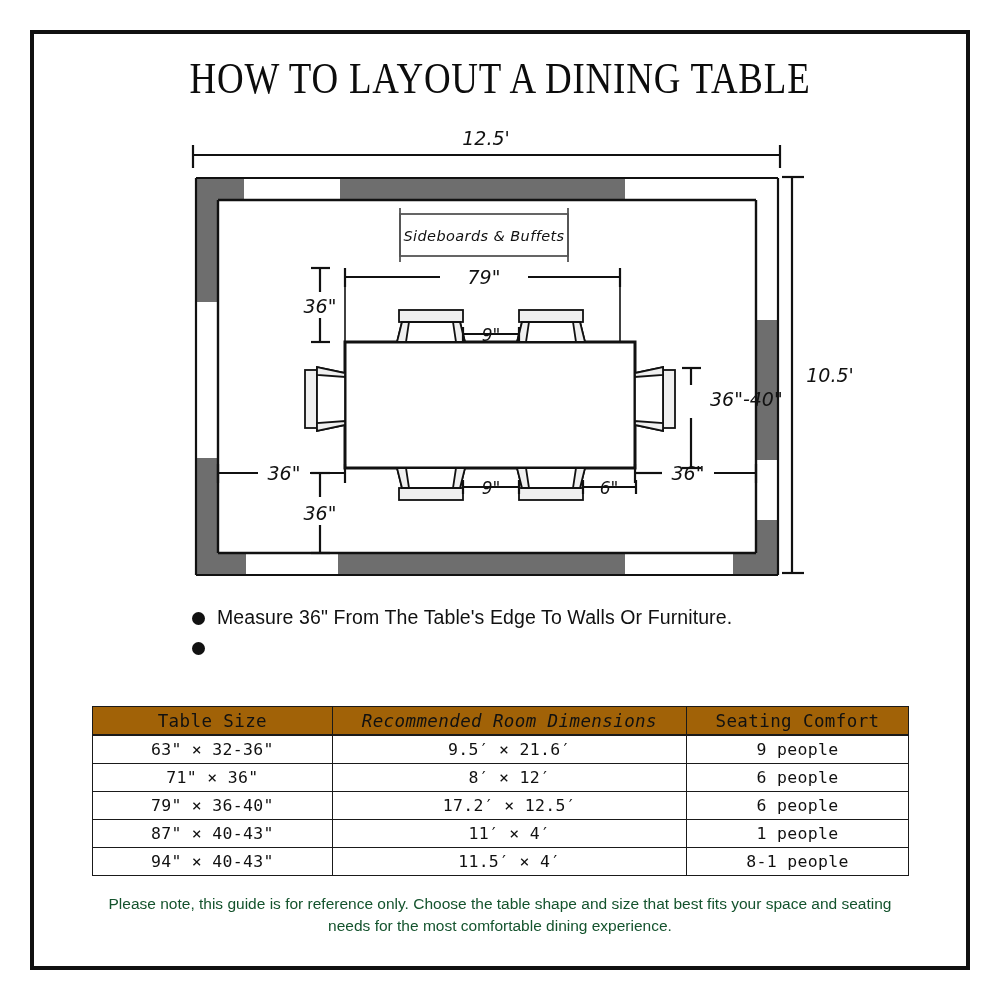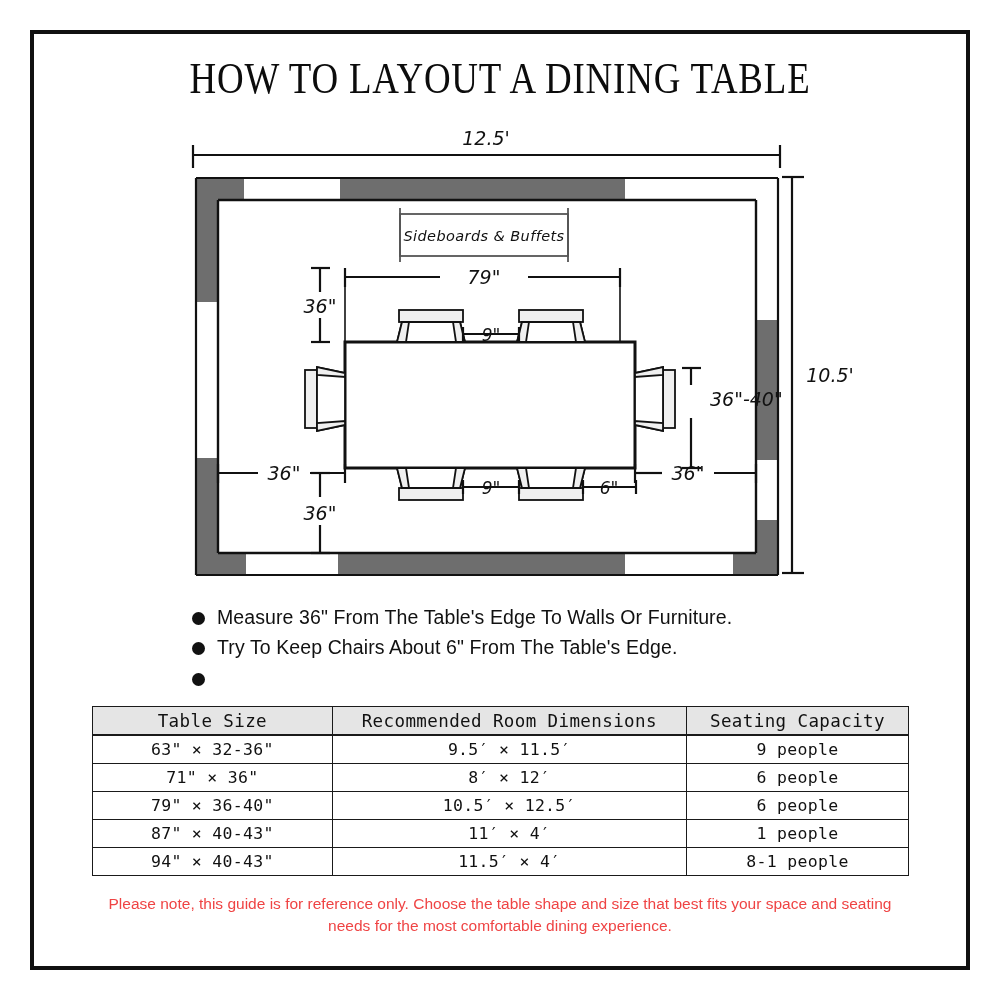--- a/index.html
+++ b/index.html
@@ -31,28 +31,28 @@
   .btext{font-size:19.5px;color:#111;line-height:1.30;white-space:nowrap;
          letter-spacing:.1px;}
 
   
   #sizetable{position:absolute;left:92px;top:706px;width:817px;
              border-collapse:collapse;
              font-family:"DejaVu Sans Mono", monospace;}
   #sizetable th,#sizetable td{
       border:1px solid #1a1a1a;text-align:center;color:#111;
       padding:0;height:27px;font-weight:400;}
-  #sizetable thead th{background:#e5e5e5;font-size:17.5px;
+  #sizetable thead th{background:#a16207;font-size:17.5px;
       border-bottom:2px solid #1a1a1a;letter-spacing:.4px;}
   #sizetable tbody td{font-size:16.5px;background:#fff;letter-spacing:.3px;}
-  .c0{width:240px;} .c1{width:355px;} .c2{width:222px;}
+  .c0{width:240px;} .c1{width:355px;font-style:italic;} .c2{width:222px;}
 
   
   #footer{position:absolute;left:100px;top:893px;width:800px;text-align:center;
-          font-size:15.5px;color:#ef4444;line-height:1.45;}
+          font-size:15.5px;color:#14532d;line-height:1.45;}
 </style>
 </head>
 <body>
 
 <div id="page">
   <div id="frame"></div>
 
   <div id="title">HOW TO LAYOUT A DINING TABLE</div>
 
   <div id="diagram">
@@ -233,49 +233,45 @@
   </svg>
   </div>
 
   <div id="bullets">
     <div class="bullet">
       <span class="dot"></span>
       <span class="btext">Measure 36" From The Table's Edge To Walls Or Furniture.</span>
     </div>
     <div class="bullet">
       <span class="dot"></span>
-      <span class="btext">Try To Keep Chairs About 6" From The Table's Edge.</span>
-    </div>
-    <div class="bullet">
-      <span class="dot"></span>
     </div>
   </div>
 
   <table id="sizetable">
     <thead>
       <tr>
         <th class="c0">Table Size</th>
         <th class="c1">Recommended Room Dimensions</th>
-        <th class="c2">Seating Capacity</th>
+        <th class="c2">Seating Comfort</th>
       </tr>
     </thead>
     <tbody>
       <tr>
         <td>63" × 32-36"</td>
-        <td>9.5′ × 11.5′</td>
+        <td>9.5′ × 21.6′</td>
         <td>9 people</td>
       </tr>
       <tr>
         <td>71" × 36"</td>
         <td>8′ × 12′</td>
         <td>6 people</td>
       </tr>
       <tr>
         <td>79" × 36-40"</td>
-        <td>10.5′ × 12.5′</td>
+        <td>17.2′ × 12.5′</td>
         <td>6 people</td>
       </tr>
       <tr>
         <td>87" × 40-43"</td>
         <td>11′ × 4′</td>
         <td>1 people</td>
       </tr>
       <tr>
         <td>94" × 40-43"</td>
         <td>11.5′ × 4′</td>

